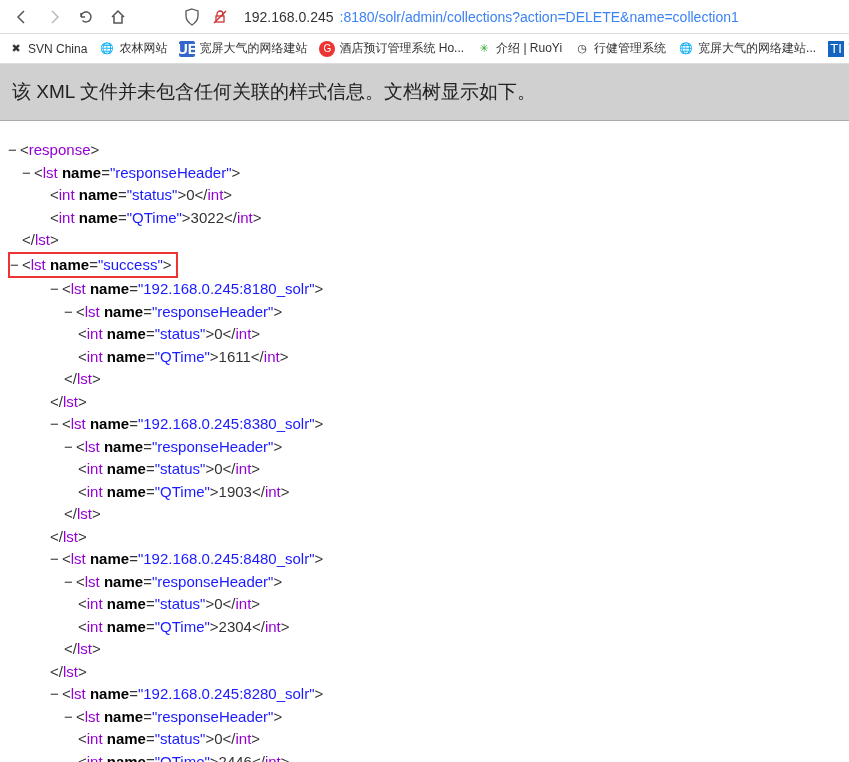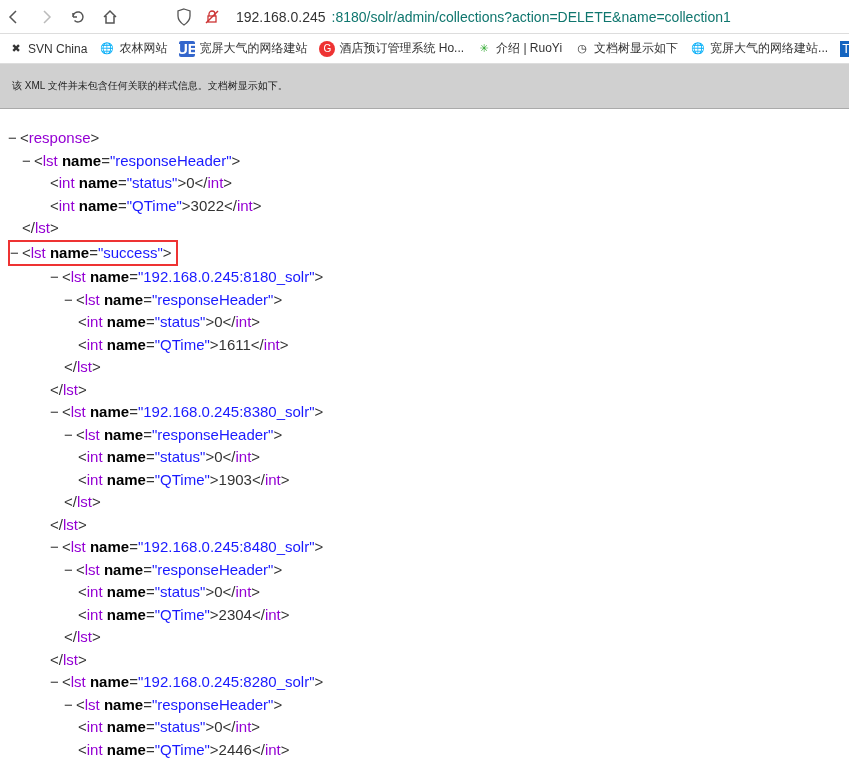--- a/index.html
+++ b/index.html
@@ -1,31 +1,31 @@
 <!DOCTYPE html>
 <html><head>
 <meta charset="utf-8">
 <style>
   * { margin: 0; padding: 0; box-sizing: border-box; }
   body { font-family: Arial, sans-serif; font-size: 14px; width: 849px; }
   
-  .toolbar { display: flex; align-items: center; height: 34px; padding: 0 0; gap: 4px; border-bottom: 1px solid #ddd; }
+  .toolbar { display: flex; align-items: center; height: 34px; padding: 0 8px; gap: 4px; border-bottom: 1px solid #ddd; }
   .nav-btn { width: 28px; height: 28px; display: flex; align-items: center; justify-content: center; color: #555; cursor: pointer; }
   .nav-btn.disabled { color: #bbb; }
   .toolbar-spacer { width: 40px; }
   .shield { width: 24px; height: 24px; display: flex; align-items: center; justify-content: center; }
   .urlbar { flex: 1; display: flex; align-items: center; gap: 6px; height: 28px; padding: 0 8px; color: #666; }
   .url-host { color: #333; }
-  .url-path { color: #0f766e; }
+  .url-path { color: #3b82f6; }
   
   .bookmarks { display: flex; align-items: center; gap: 12px; height: 30px; padding: 0 8px; font-size: 12px; border-bottom: 1px solid #ddd; overflow: hidden; white-space: nowrap; }
   .bm { display: flex; align-items: center; gap: 4px; color: #333; cursor: pointer; }
   .bm-icon { width: 16px; height: 16px; display: inline-flex; align-items: center; justify-content: center; font-size: 11px; }
   
-  .info-bar { background: #d0d0d0; padding: 15px 12px; font-size: 10px; color: #222; border-bottom: 1px solid #aaa; }
+  .info-bar { background: #d0d0d0; padding: 15px 12px; font-size: 19px; color: #222; border-bottom: 1px solid #aaa; }
   
   .xml-body { padding: 18px 8px; font-family: "Segoe UI", Arial, sans-serif; font-size: 15px; line-height: 1.5; }
   .node { white-space: nowrap; }
   .toggle { color: #333; display: inline-block; width: 12px; }
   .angle { color: #333; }
   .tag { color: #9400d3; font-weight: normal; }
   .attr { color: #000000; font-weight: bold; }
   .eq { color: #333; }
   .val { color: #1a1aff; }
   .txt { color: #333; }
@@ -94,21 +94,21 @@
   <div class="bm">
       <span class="bm-icon" style="background:#e33;color:#fff;border-radius:50%;font-size:10px;">G</span>
       <span>酒店预订管理系统 Ho...</span>
     </div>
   <div class="bm">
       <span class="bm-icon" style="color:#3a3;">✳</span>
       <span>介绍 | RuoYi</span>
     </div>
   <div class="bm">
       <span class="bm-icon">◷</span>
-      <span>文档树显示如下</span>
+      <span>行健管理系统</span>
     </div>
   <div class="bm">
       <span class="bm-icon">🌐</span>
       <span>宽屏大气的网络建站...</span>
     </div>
   <div class="bm">
       <span class="bm-icon" style="background:#1565c0;color:#fff;font-size:13px;">TI</span>
       <span>宽</span>
     </div>
 </div>

